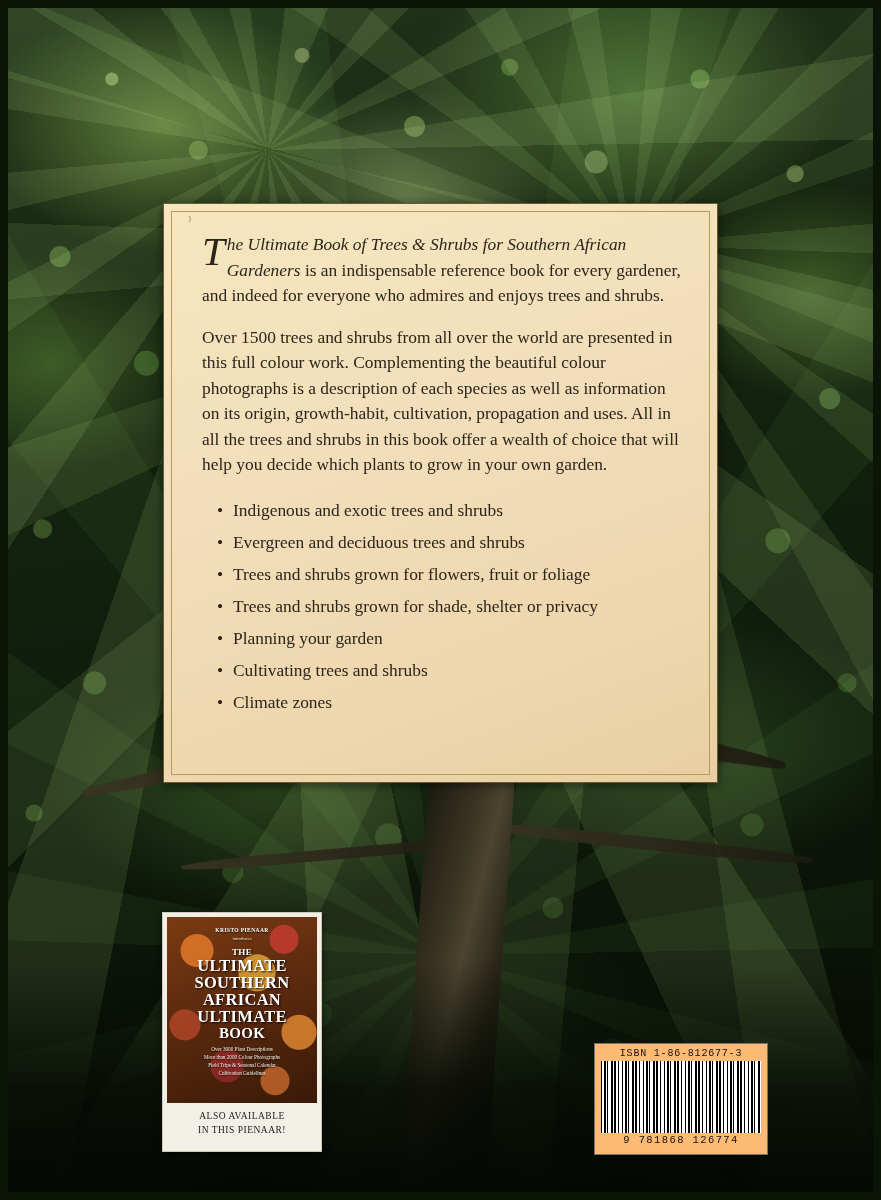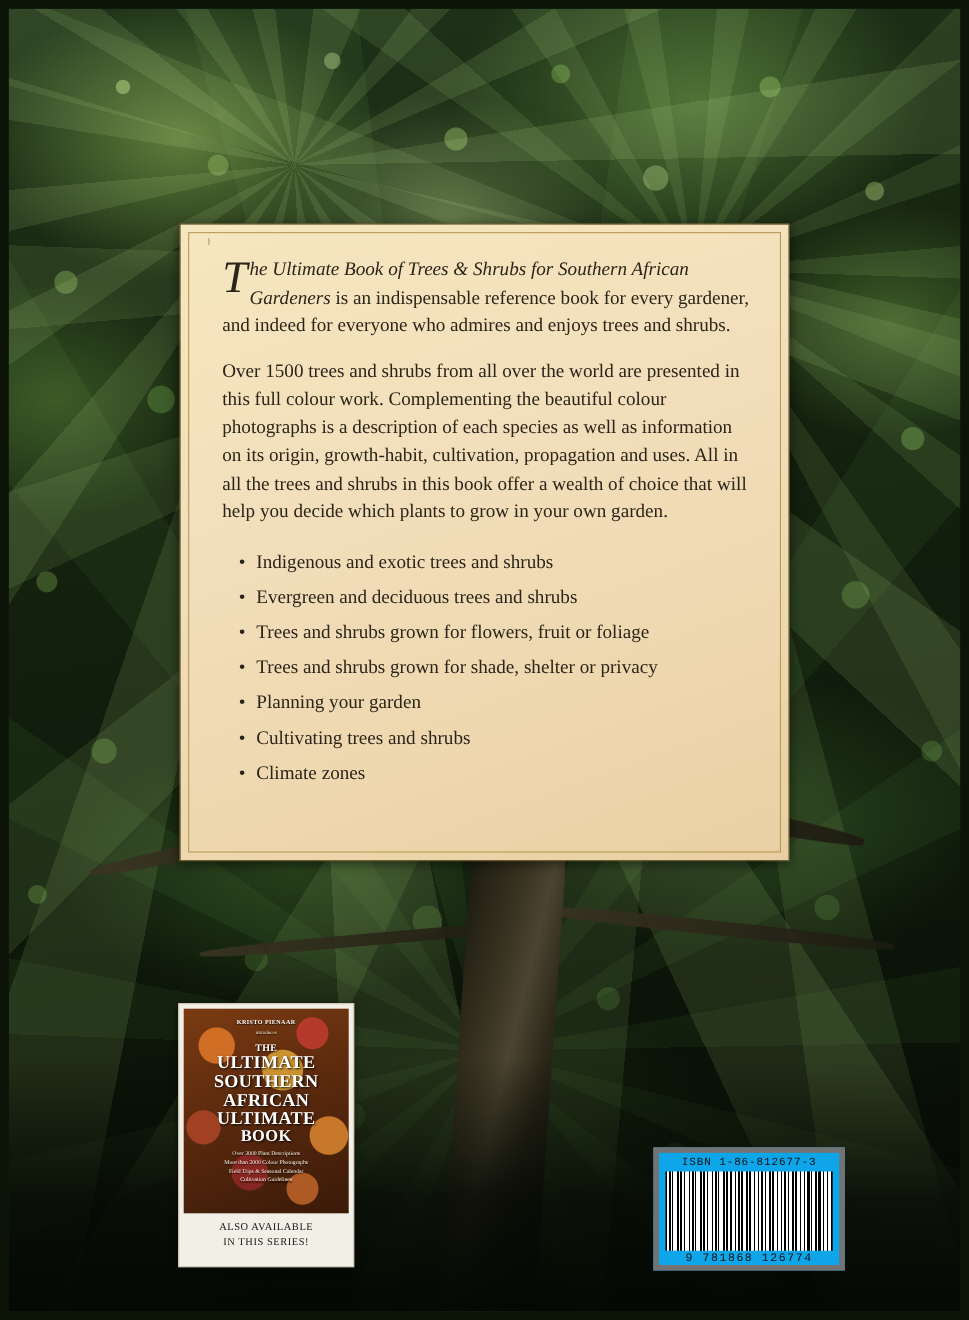--- a/index.html
+++ b/index.html
@@ -263,22 +263,22 @@
     letter-spacing: 0.5px;
   }
 
   
   .barcode-box {
     position: absolute;
     left: 594px;
     top: 1043px;
     width: 174px;
     height: 112px;
-    background: #0ea5e9;
-    border: 5px solid #737373;
+    background: #fdba74;
+    border: 1px solid #737373;
     padding: 4px 6px 3px 6px;
     box-sizing: border-box;
   }
   .isbn-text {
     font-family: "Liberation Mono", monospace;
     font-size: 10px;
     letter-spacing: 0.8px;
     color: #111;
     text-align: center;
     margin-bottom: 2px;
@@ -359,21 +359,21 @@
       </div>
       <div class="promo-bullets">
         <div>Over 3000 Plant Descriptions</div>
         <div>More than 2000 Colour Photographs</div>
         <div>Field Trips  &amp;  Seasonal Calendar</div>
         <div>Cultivation Guidelines</div>
       </div>
     </div>
     <div class="promo-caption">
       <div>ALSO AVAILABLE</div>
-      <div>IN THIS SERIES!</div>
+      <div>IN THIS PIENAAR!</div>
     </div>
   </div>
 
   <div class="barcode-box">
     <div class="isbn-text">ISBN 1-86-812677-3</div>
     <div class="bars"></div>
     <div class="barnum">9 781868 126774</div>
   </div>
 
 </div>

